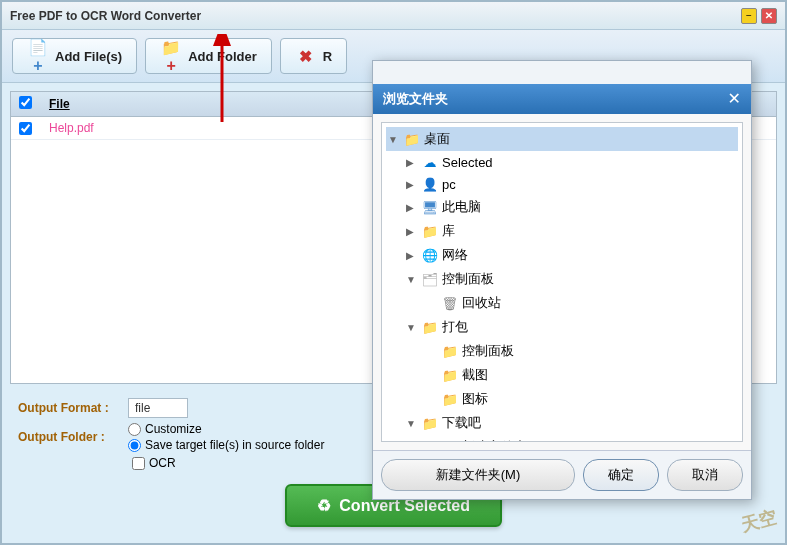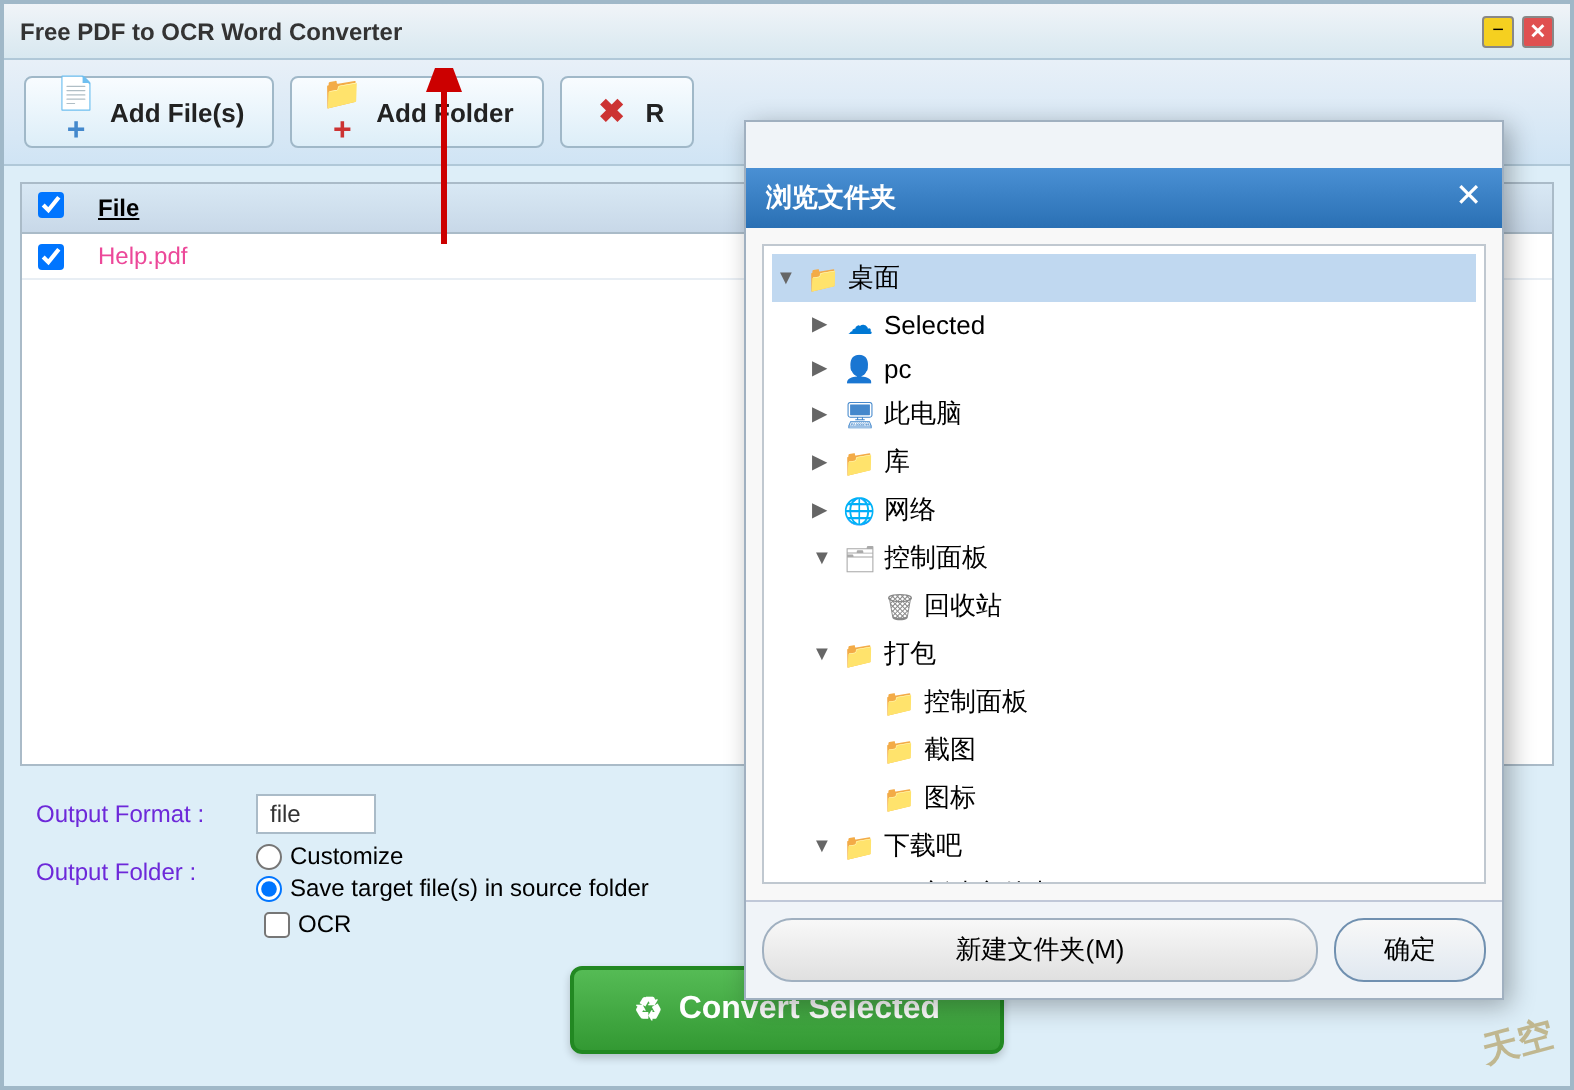--- a/index.html
+++ b/index.html
@@ -149,23 +149,23 @@
       background: #ddeef8;
       padding: 6px 8px;
     }
     .option-row {
       display: flex;
       align-items: center;
       margin-bottom: 4px;
       font-size: 12px;
     }
     .option-label {
-      font-weight: normal;
+      font-weight: bold;
       width: 110px;
-      color: #6d28d9;
+      color: #a16207;
     }
     .option-value {
       color: #333;
       background: white;
       border: 1px solid #aabbc8;
       padding: 2px 6px;
       font-size: 12px;
       min-width: 60px;
     }
     .radio-group {
@@ -536,19 +536,20 @@
             <span class="tree-icon icon-folder">📁</span>
             <span>新建文件夹</span>
           </div>
 
         </div>
       </div>
 
       <div class="dialog-footer">
         <button class="dialog-action-btn new-folder-btn">新建文件夹(M)</button>
         <button class="dialog-action-btn confirm">确定</button>
+        <button class="dialog-action-btn">取消</button>
       </div>
     </div>
   </div>
 
   <div class="watermark">天空</div>
 
 </div>
 
 </body></html>

